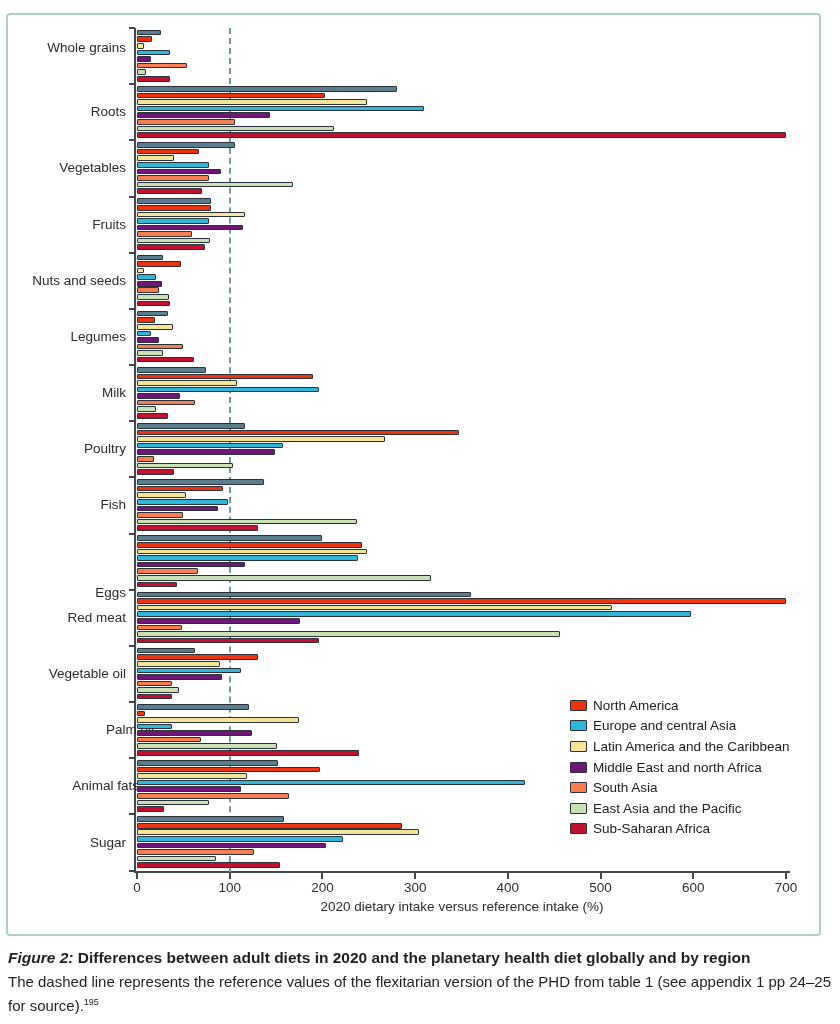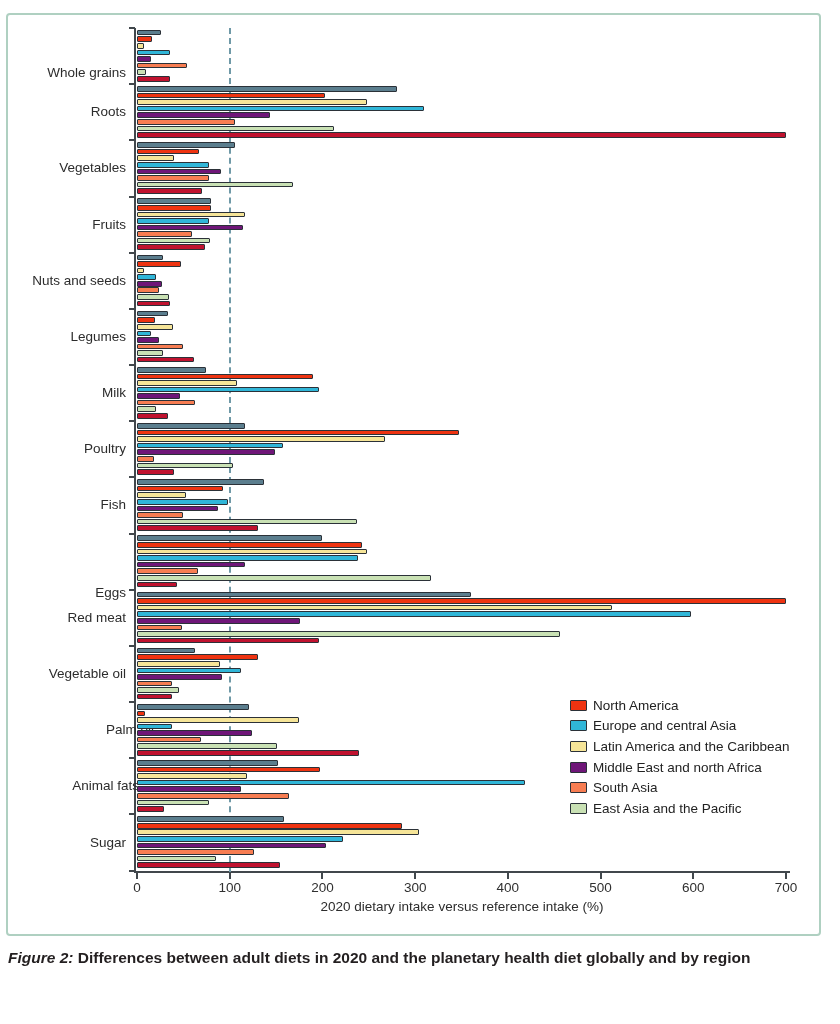--- a/index.html
+++ b/index.html
@@ -51,21 +51,21 @@
 
 <div class="stage">
   <div class="figure-frame"></div>
 
   <div class="plot">
     <div class="y-axis"></div>
     <div class="x-axis"></div>
     <div class="ref-line" id="ref-line" style="left: 228.714px;"></div>
     <div id="groups">
         <div class="ytick" style="left: 129px; top: 27px;"></div>
-        <div class="cat-label" style="top: 64px;">Whole grains</div>
+        <div class="cat-label" style="top: 39px;">Whole grains</div>
         <div class="bar" style="left: 137px; top: 29.9px; width: 24.1057px; background: rgb(91, 126, 142);"></div>
         <div class="bar" style="left: 137px; top: 36.48px; width: 14.8343px; background: rgb(238, 51, 17);"></div>
         <div class="bar" style="left: 137px; top: 43.06px; width: 7.41714px; background: rgb(246, 229, 152);"></div>
         <div class="bar" style="left: 137px; top: 49.64px; width: 33.3771px; background: rgb(48, 182, 216);"></div>
         <div class="bar" style="left: 137px; top: 56.22px; width: 13.9071px; background: rgb(111, 22, 120);"></div>
         <div class="bar" style="left: 137px; top: 62.8px; width: 50.0657px; background: rgb(247, 125, 82);"></div>
         <div class="bar" style="left: 137px; top: 69.38px; width: 9.27143px; background: rgb(201, 225, 180);"></div>
         <div class="bar" style="left: 137px; top: 75.96px; width: 33.3771px; background: rgb(192, 18, 47);"></div>
         <div class="ytick" style="left: 129px; top: 83.1733px;"></div>
         <div class="cat-label" style="top: 103.26px;">Roots</div>
@@ -246,19 +246,24 @@
           <span class="legend-label">Middle East and north Africa</span>
         </div>
         <div class="legend-row">
           <div class="legend-swatch" style="background: rgb(247, 125, 82);"></div>
           <span class="legend-label">South Asia</span>
         </div>
         <div class="legend-row">
           <div class="legend-swatch" style="background: rgb(201, 225, 180);"></div>
           <span class="legend-label">East Asia and the Pacific</span>
         </div>
+        <div class="legend-row">
+          <div class="legend-swatch" style="background: rgb(192, 18, 47);"></div>
+          <span class="legend-label">Sub-Saharan Africa</span>
+        </div>
       </div>
   </div>
 
   <div class="caption">
     <div class="cap-line1"><span class="cap-fig">Figure 2:</span><span> Differences between adult diets in 2020 and the planetary health diet globally and by region</span></div>
+    <div class="cap-body"><span>The dashed line represents the reference values of the flexitarian version of the PHD from table 1 (see appendix 1 pp 24–25 for source).</span><sup class="cap-sup">195</sup></div>
   </div>
 </div>
 
 </body></html>

